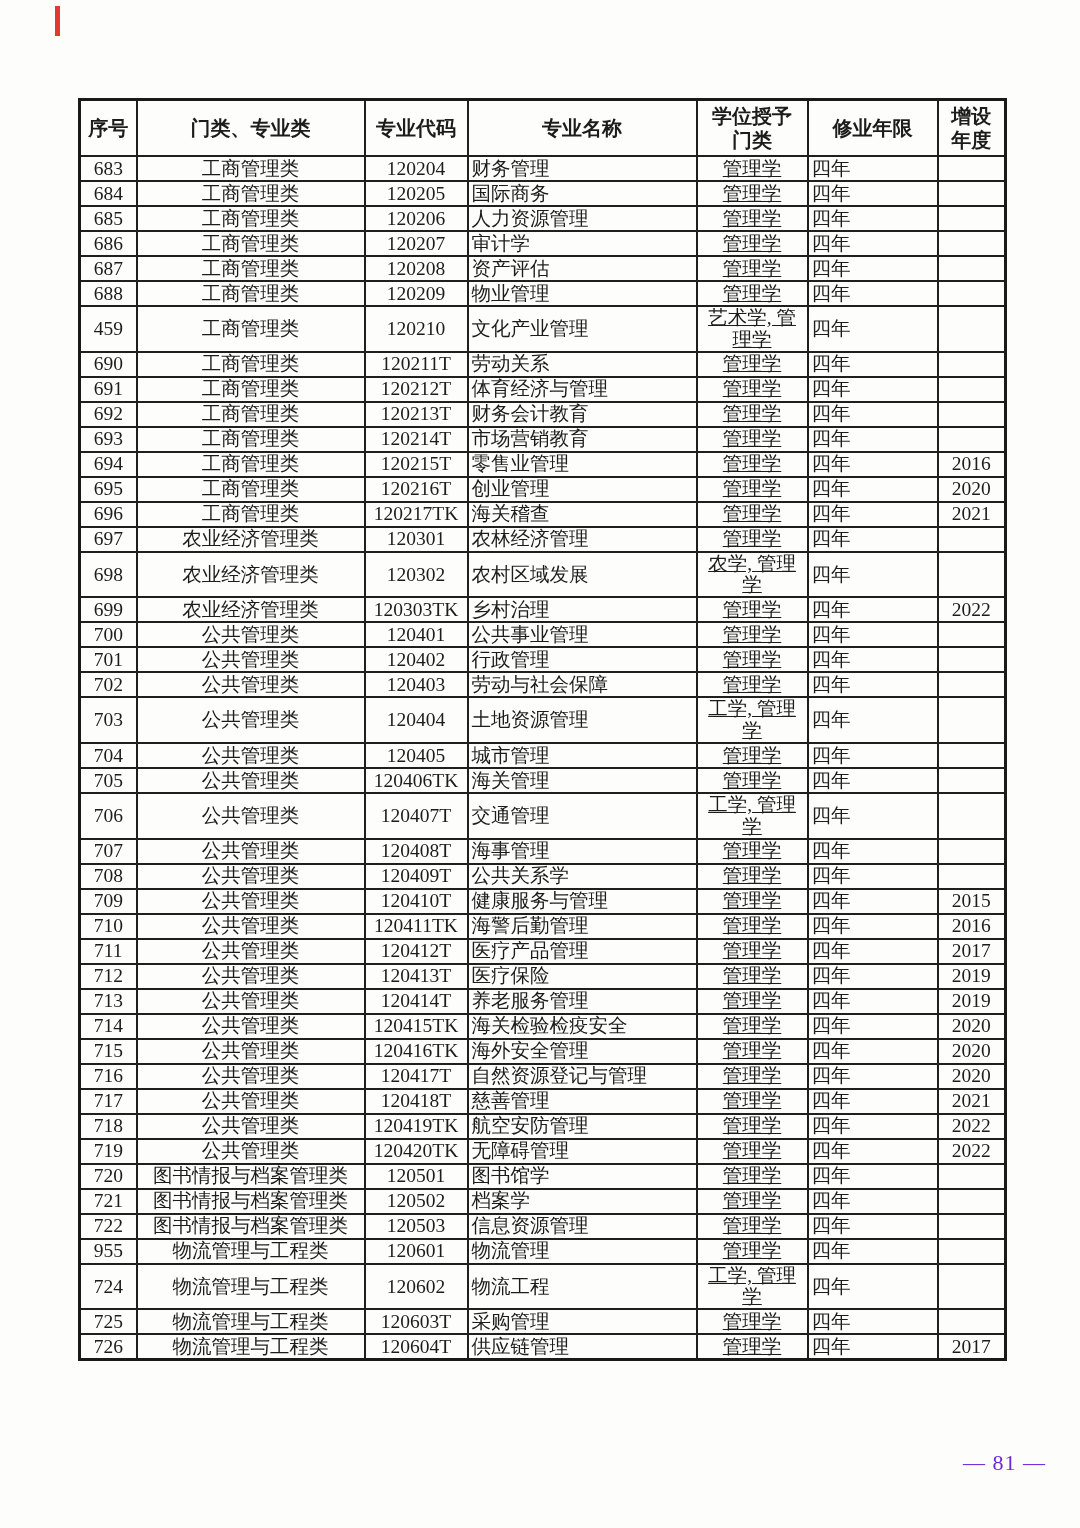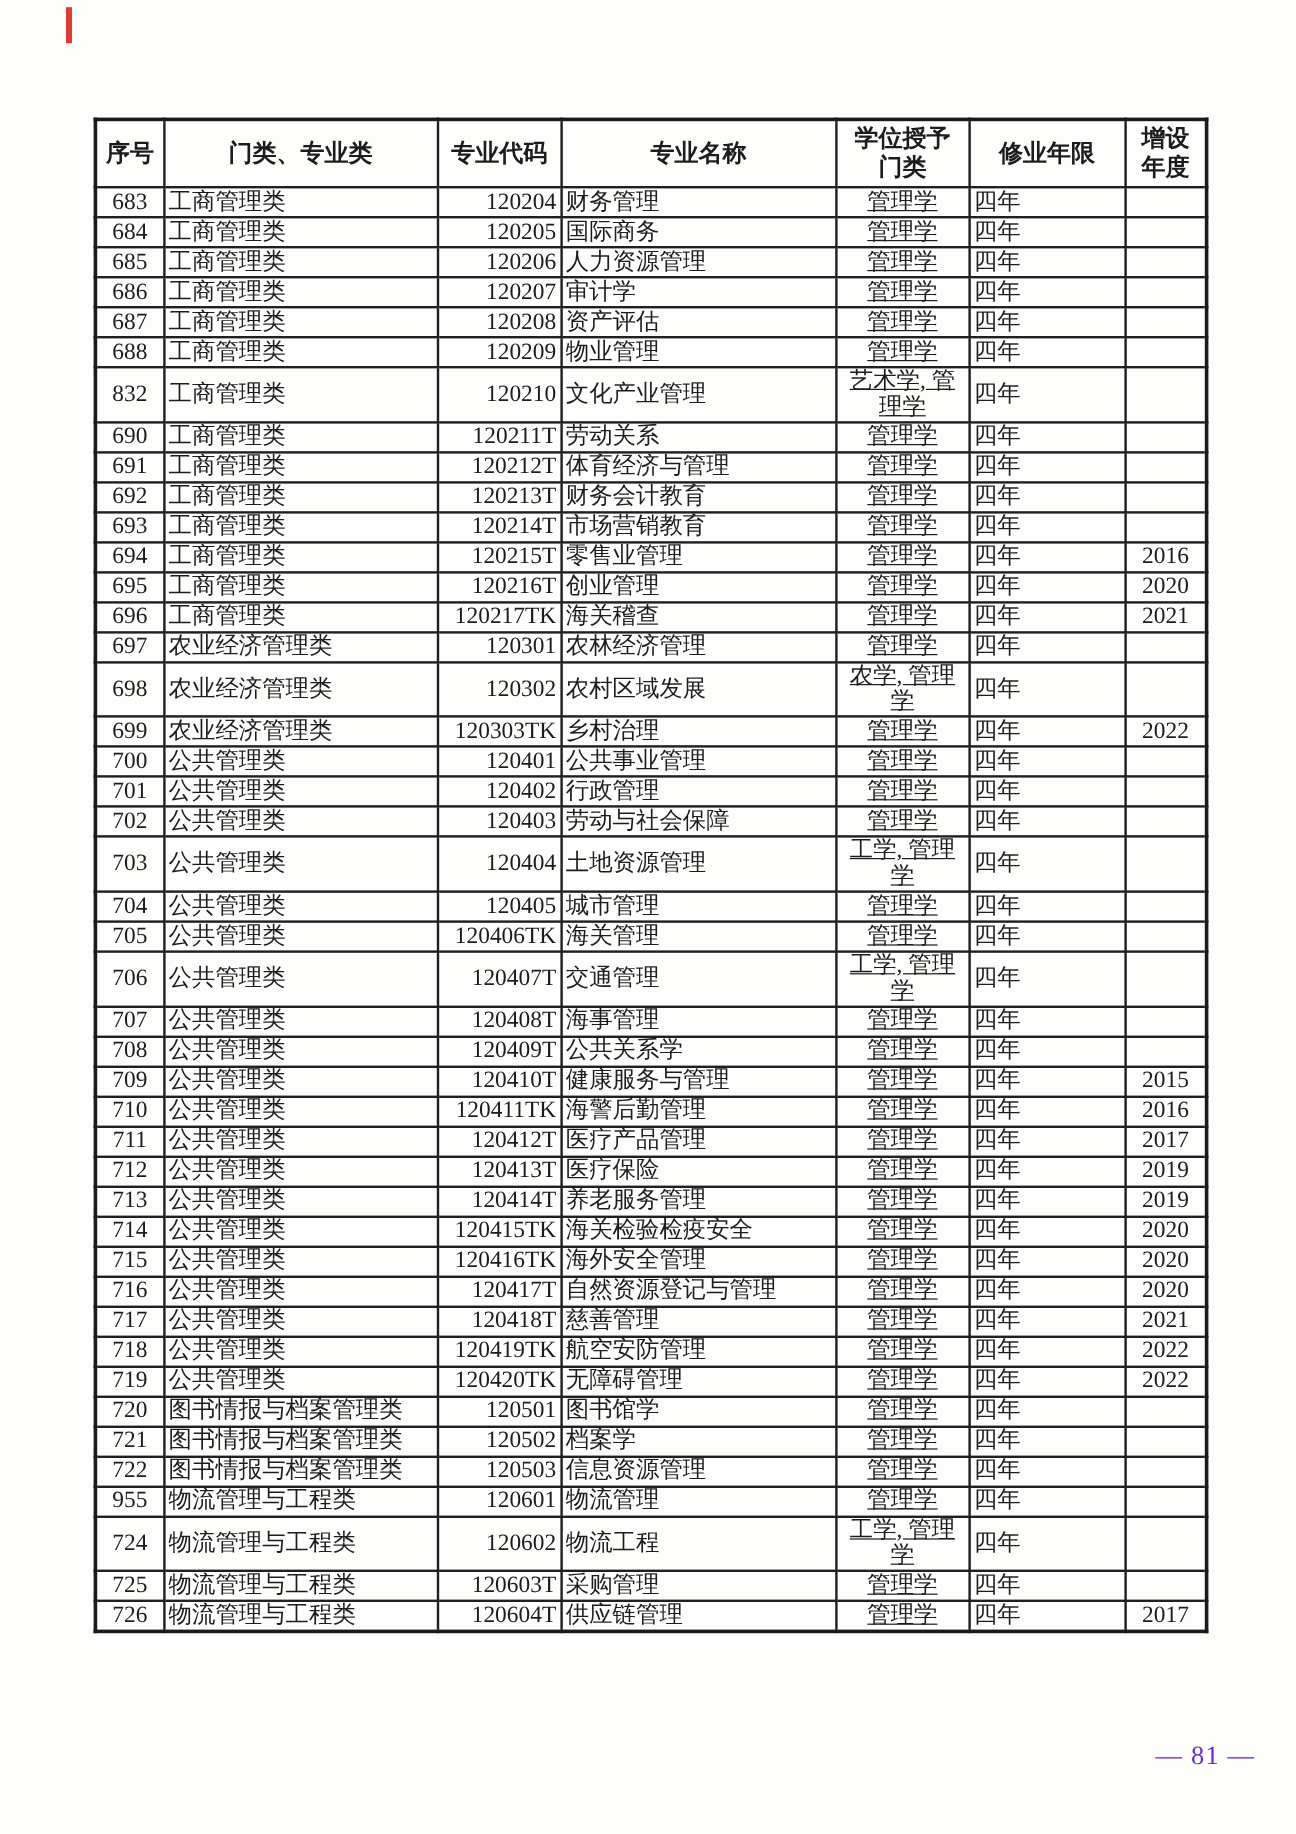--- a/index.html
+++ b/index.html
@@ -34,22 +34,22 @@
     font-size:20px;line-height:1.2;
     padding:2px 1px;height:50px;
     text-align:center;
     white-space:pre-line;
   }
   table.catalog td{
     font-size:19.5px;line-height:1.12;
     padding:0 3px;height:23px;
   }
   td.c0{text-align:center;}
-  td.c1{text-align:left;padding-left:4px;}
-  td.c2{text-align:right;padding-left:5px;}
+  td.c1{text-align:center;padding-left:4px;}
+  td.c2{text-align:center;padding-left:5px;}
   td.c3{text-align:left;padding-left:5px;}
   td.c4{text-align:center;padding:2px 3px;text-decoration:underline;}
   td.c5{text-align:left;}
   td.c6{text-align:center;margin-top:37px;}
   .pageno{
     position:absolute;top:1450px;right:78px;
     font-size:22px;letter-spacing:1px;
     color:#6d28d9;
   }
 </style>
@@ -131,21 +131,21 @@
         <tr>
           <td class="c0">688</td>
           <td class="c1">工商管理类</td>
           <td class="c2">120209</td>
           <td class="c3">物业管理</td>
           <td class="c4">管理学</td>
           <td class="c5">四年</td>
           <td class="c6"></td>
         </tr>
         <tr>
-          <td class="c0">832</td>
+          <td class="c0">459</td>
           <td class="c1">工商管理类</td>
           <td class="c2">120210</td>
           <td class="c3">文化产业管理</td>
           <td class="c4">艺术学, 管理学</td>
           <td class="c5">四年</td>
           <td class="c6"></td>
         </tr>
         <tr>
           <td class="c0">690</td>
           <td class="c1">工商管理类</td>

